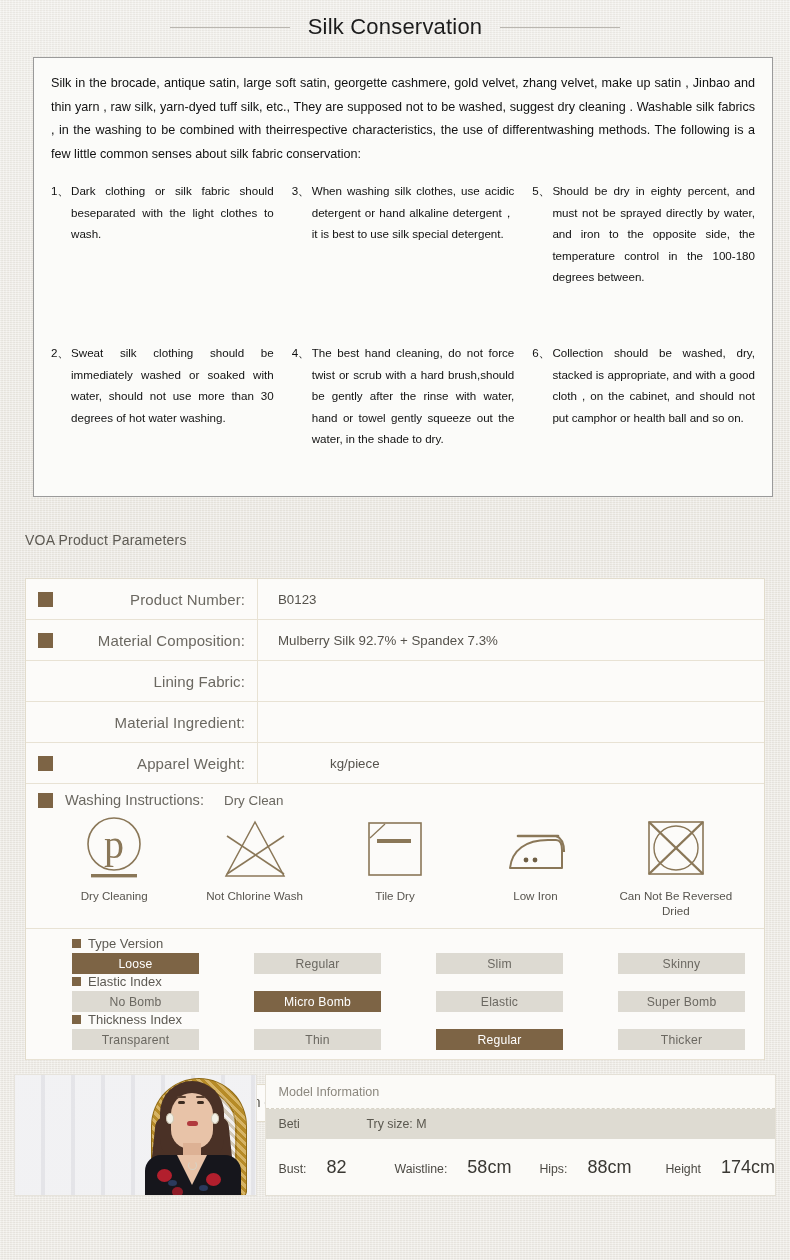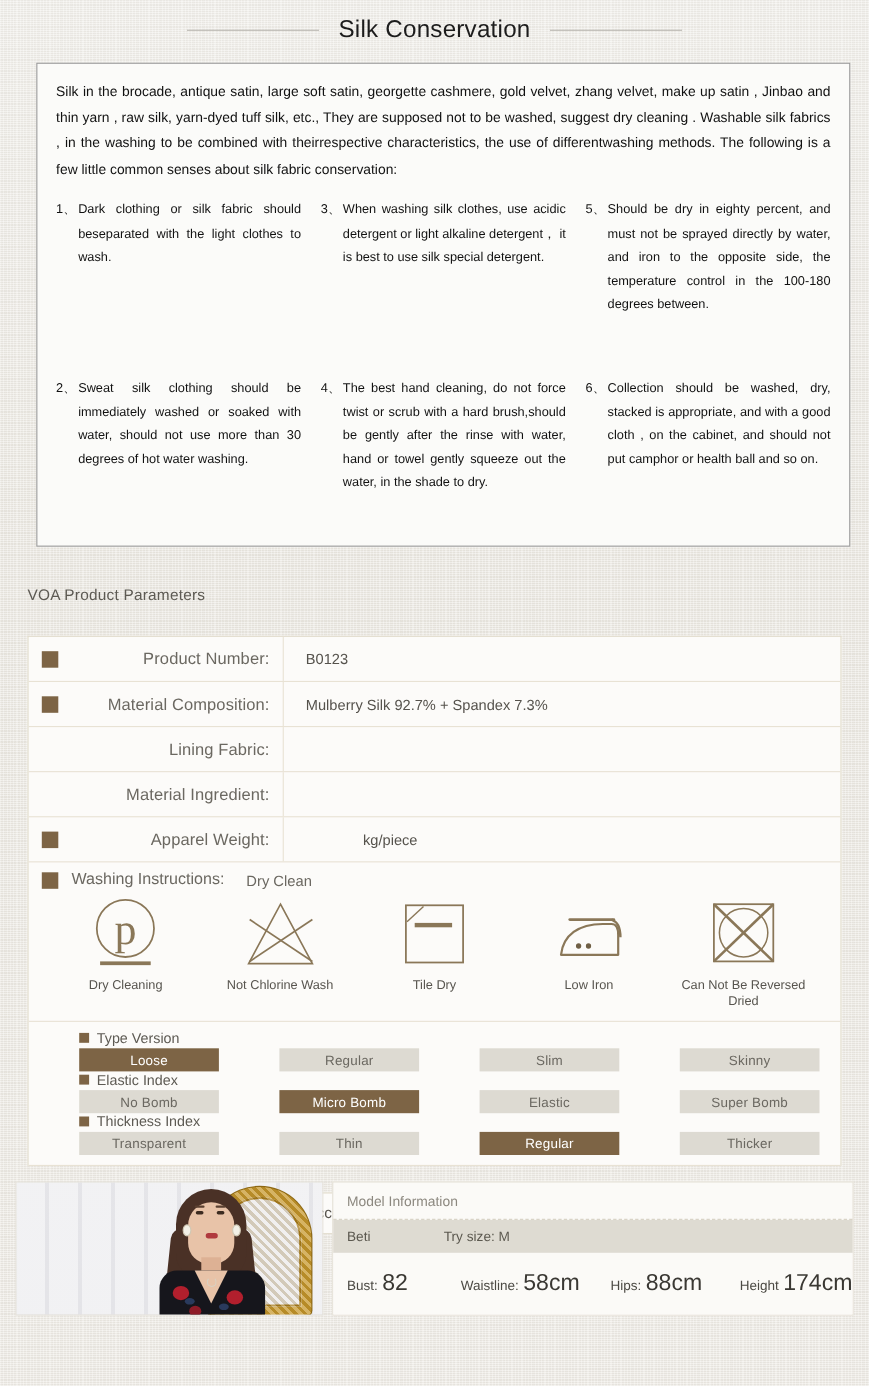--- a/index.html
+++ b/index.html
@@ -192,21 +192,21 @@
     font-size: 12.4px; color: #5b584f;
   }
   .mi-name { padding-left: 12px; width: 100px; }
   .mi-trysize { }
   .mi-row3 {
     flex: 1; display: flex; align-items: center; background: #fbfaf7;
     font-size: 12.3px; color: #4c4a44; padding-left: 12px; gap: 0;
   }
   .mi-stat { display: flex; align-items: baseline; }
   .mi-stat .lab { font-size: 12.3px; color: #4c4a44; }
-  .mi-stat .num { font-size: 21px; color: #3a3833; margin-left: 4px; }
+  .mi-stat .num { font-size: 18px; color: #3a3833; margin-left: 20px; }
   .gap1 { width: 48px; } .gap2 { width: 28px; } .gap3 { width: 34px; }
 </style>
 </head>
 <body>
 
 <div class="page">
 
   <div class="title-wrap">
     <div class="title-rule"></div>
     <div class="title-text">Silk Conservation</div>
@@ -216,21 +216,21 @@
   <div class="cons-box">
     <div class="cons-intro">Silk in the brocade, antique satin, large soft satin, georgette cashmere, gold velvet, zhang velvet, make up satin , Jinbao and thin yarn , raw silk, yarn-dyed tuff silk, etc., They are supposed not to be washed, suggest dry cleaning . Washable silk fabrics , in the washing to be combined with theirrespective characteristics, the use of differentwashing methods. The following is a few little common senses about silk fabric conservation:</div>
 
     <div class="tips-grid tip-row-1">
       <div class="tip">
         <span class="tip-num">1、</span>
         <span class="tip-body">Dark clothing or silk fabric should beseparated with the light clothes to wash.</span>
       </div>
       <div class="tip">
         <span class="tip-num">3、</span>
-        <span class="tip-body">When washing silk clothes, use acidic detergent or light alkaline detergent， it is best to use silk special detergent.</span>
+        <span class="tip-body">When washing silk clothes, use acidic detergent or hand alkaline detergent， it is best to use silk special detergent.</span>
       </div>
       <div class="tip">
         <span class="tip-num">5、</span>
         <span class="tip-body">Should be dry in eighty percent, and must not be sprayed directly by water, and iron to the opposite side, the temperature control in the 100-180 degrees between.</span>
       </div>
     </div>
 
     <div class="tips-grid tip-row-2">
       <div class="tip">
         <span class="tip-num">2、</span>

